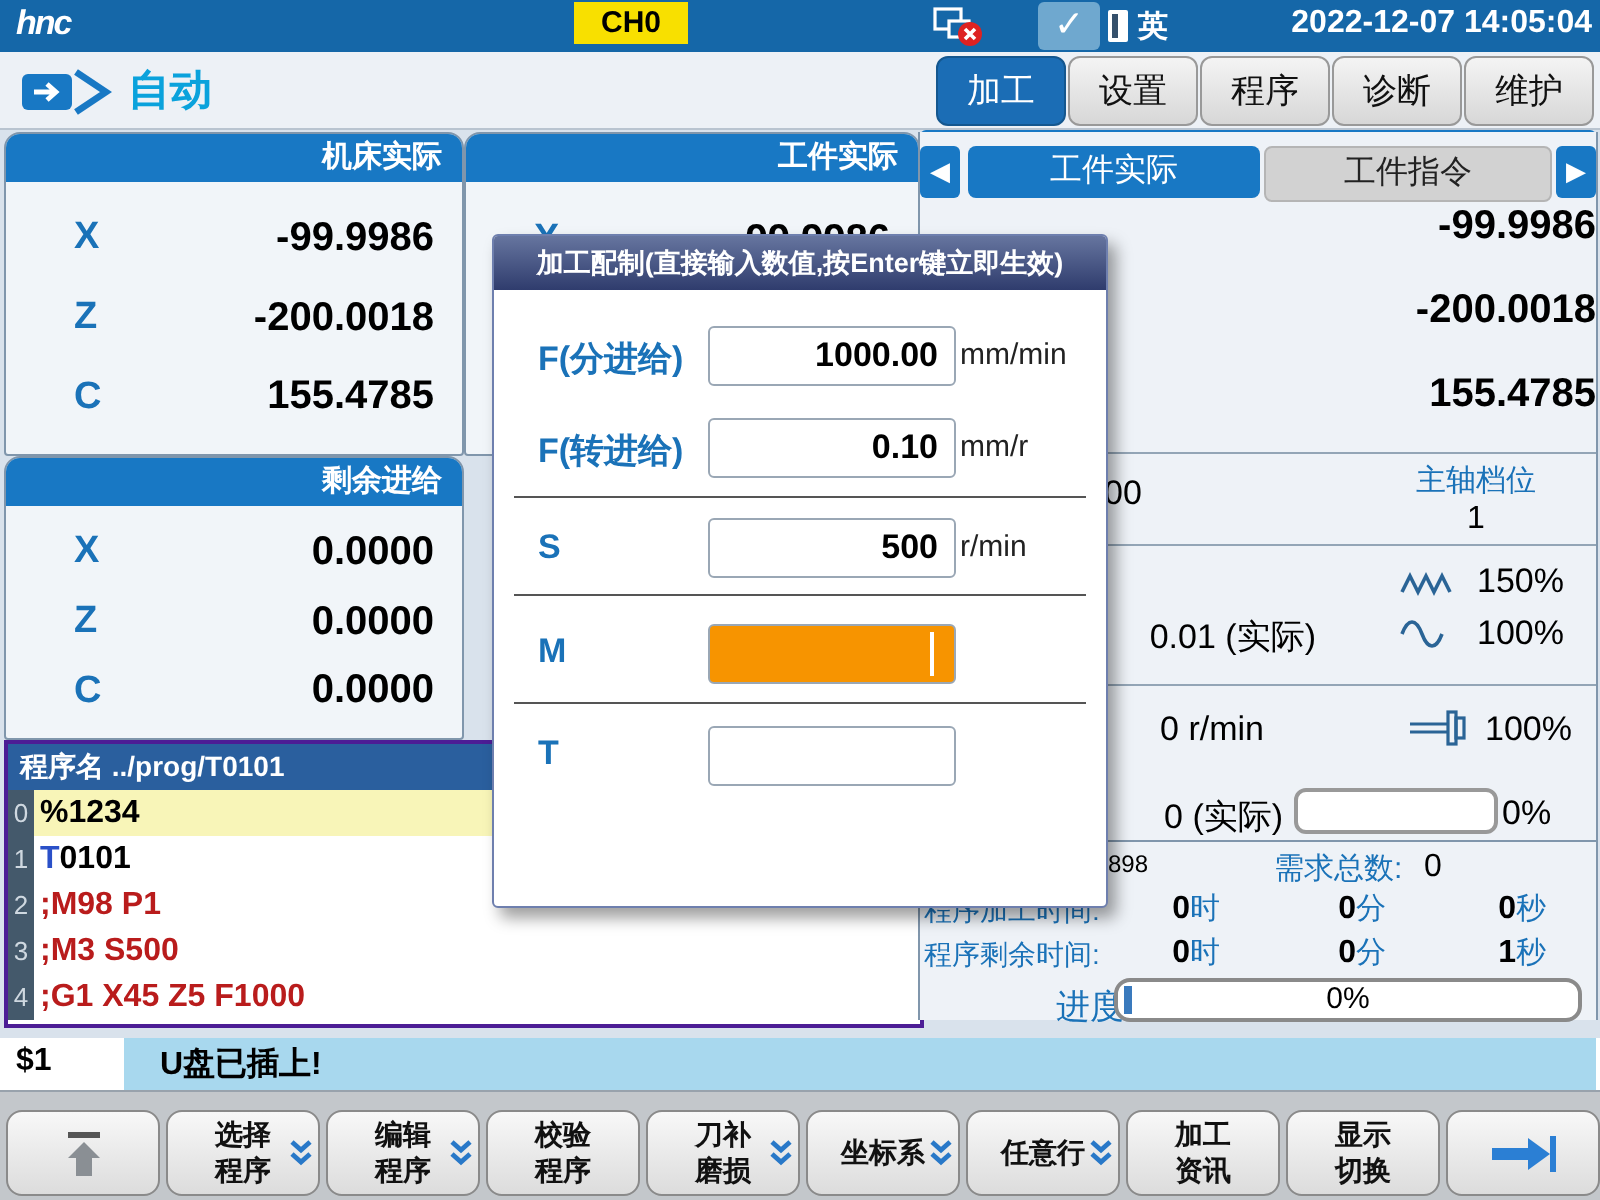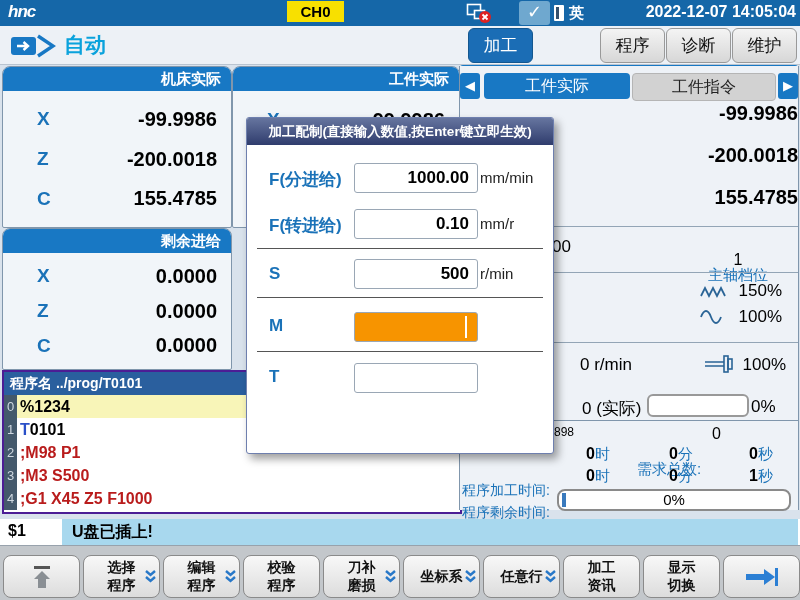--- a/index.html
+++ b/index.html
@@ -55,21 +55,21 @@
   .rtopstrip{left:460px;top:65px;width:338px;height:7px;background:#1878c4;border-radius:3px 3px 0 0;}
   .vdiv{left:459px;top:66px;width:1px;height:444px;background:#8096ac;}
   .rpanel{left:460px;top:66px;width:338px;height:444px;background:#eef2f7;border-right:1px solid #8096ac;}
   .navarrow{top:7px;width:20px;height:26px;background:#1878c4;border-radius:3px;color:#fff;
             text-align:center;line-height:26px;font-size:13px;}
   .rtab{top:7px;height:26px;border-radius:4px;font-size:16px;text-align:center;line-height:26px;}
   .rtab.active{background:#1878c4;color:#fff;}
   .rtab.idle{background:#d2d2d2;color:#222;border:1px solid #b5b5b5;}
   .coordval{font-size:20px;font-weight:bold;color:#000;text-align:right;padding-right:42px;}
   .hline{height:1px;background:#93a5b6;}
-  .blue{color:#1a72b8;margin-top:35px;}
+  .blue{color:#1a72b8;}
   .rtxt{font-size:17px;color:#000;}
   .pct{font-size:17px;color:#000;text-align:right;}
   .pbar{background:#fff;border:2px solid #999;border-radius:6px;}
   .timecell{width:44px;text-align:right;font-size:16px;}
   .timecell b{color:#000;font-weight:bold;}
   .timecell i{color:#1a72b8;font-style:normal;font-size:15px;}
 
   
   .dialog{left:246px;top:117px;width:306px;height:335px;background:#ffffff;border:1px solid #6e7fae;
           border-radius:3px;box-shadow:4px 5px 8px rgba(0,0,0,.38);z-index:10;}
@@ -81,21 +81,21 @@
              line-height:28px;padding-right:8px;}
   .dlg-unit{position:absolute;left:233px;color:#222;font-size:15px;}
   .dlg-sep{position:absolute;left:10px;width:286px;height:1px;background:#555;}
   .dlg-input.orange{background:#f79400;}
   .cursorbar{position:absolute;right:10px;top:3px;width:2px;height:22px;background:#fff;}
 
   
   .statusbar{left:0;top:519px;width:800px;height:26px;background:#fff;}
   .statusstrip{left:62px;top:519px;width:736px;height:26px;background:#a8d8ee;}
   .schan{left:8px;top:522px;font-size:16px;font-weight:bold;color:#000;}
-  .smsg{left:72px;top:522px;font-size:16px;font-weight:bold;color:#000;}
+  .smsg{left:80px;top:522px;font-size:16px;font-weight:bold;color:#000;}
 
   
   .bottombar{left:0;top:545px;width:800px;height:55px;background:#c3c7cb;border-top:1px solid #98a2ac;}
   .fkey{top:555px;width:75px;height:41px;border:1px solid #8a8a8a;border-radius:8px;
         background:linear-gradient(#f8f8f8,#dcdcdc);display:flex;flex-direction:column;
         align-items:center;justify-content:center;font-size:14px;line-height:1.25;color:#111;font-weight:bold;}
   .fkey .chev{position:absolute;right:2px;top:13px;}
 </style>
 </head>
 <body>
@@ -120,20 +120,21 @@
   </div>
 
   <div class="abs modebar"></div>
   <svg class="abs" style="left:10px;top:33px;z-index:2" width="46" height="26" viewBox="0 0 46 26">
     <rect x="1" y="4" width="25" height="18" rx="3" fill="#1878c4"></rect>
     <path d="M7 13 H17 M13.5 9 L18 13 L13.5 17" stroke="#fff" stroke-width="2.4" fill="none"></path>
     <path d="M28 3 L43 13 L28 23" stroke="#1878c4" stroke-width="3.4" fill="none"></path>
   </svg>
   <div class="abs modetext" style="z-index:2">自动</div>
   <div class="abs tab active" style="left:468px;z-index:2">加工</div>
+  <div class="abs tab" style="left:534px;z-index:2">设置</div>
   <div class="abs tab" style="left:600px;z-index:2">程序</div>
   <div class="abs tab" style="left:666px;z-index:2">诊断</div>
   <div class="abs tab" style="left:732px;z-index:2">维护</div>
 
   <div class="abs panel" style="left:2px;top:66px;width:228px;height:160px">
     <div class="panel-h">机床实际</div>
     <div class="axisrows">
       <div class="axisrow">
         <span class="ax">X</span>
         <span class="val">-99.9986</span>
@@ -220,20 +221,23 @@
     <div class="abs rtxt" style="left:92px;top:171px">00</div>
     <div class="abs blue" style="left:228px;top:165px;width:100px;text-align:center;font-size:15px">主轴档位</div>
     <div class="abs" style="left:228px;top:185px;width:100px;text-align:center;font-size:16px">1</div>
     <div class="abs hline" style="left:0;top:206px;width:338px"></div>
 
     <svg class="abs" style="left:240px;top:219px" width="28" height="14" viewBox="0 0 28 14">
       <path d="M1 11 L5 3 L9 11 L13 3 L17 11 L21 3 L25 11" stroke="#2a6496" stroke-width="1.8" fill="none"></path>
     </svg>
     <div class="abs pct" style="left:272px;top:215px;width:50px">150%</div>
 
+    <div class="abs rtxt" style="left:0;top:241px;width:198px;text-align:right">
+      <span>0.01</span>&nbsp;<span>(实际)</span>
+    </div>
     <svg class="abs" style="left:240px;top:244px" width="28" height="14" viewBox="0 0 28 14">
       <path d="M1 7 C4 -1 8 -1 11 7 C14 15 18 15 21 7" stroke="#2a6496" stroke-width="1.8" fill="none"></path>
     </svg>
     <div class="abs pct" style="left:272px;top:241px;width:50px">100%</div>
     <div class="abs hline" style="left:0;top:276px;width:338px"></div>
 
     <div class="abs rtxt" style="left:120px;top:289px">
       <span>0</span>&nbsp;<span>r/min</span>
     </div>
     <svg class="abs" style="left:244px;top:288px" width="36" height="20" viewBox="0 0 36 20">

